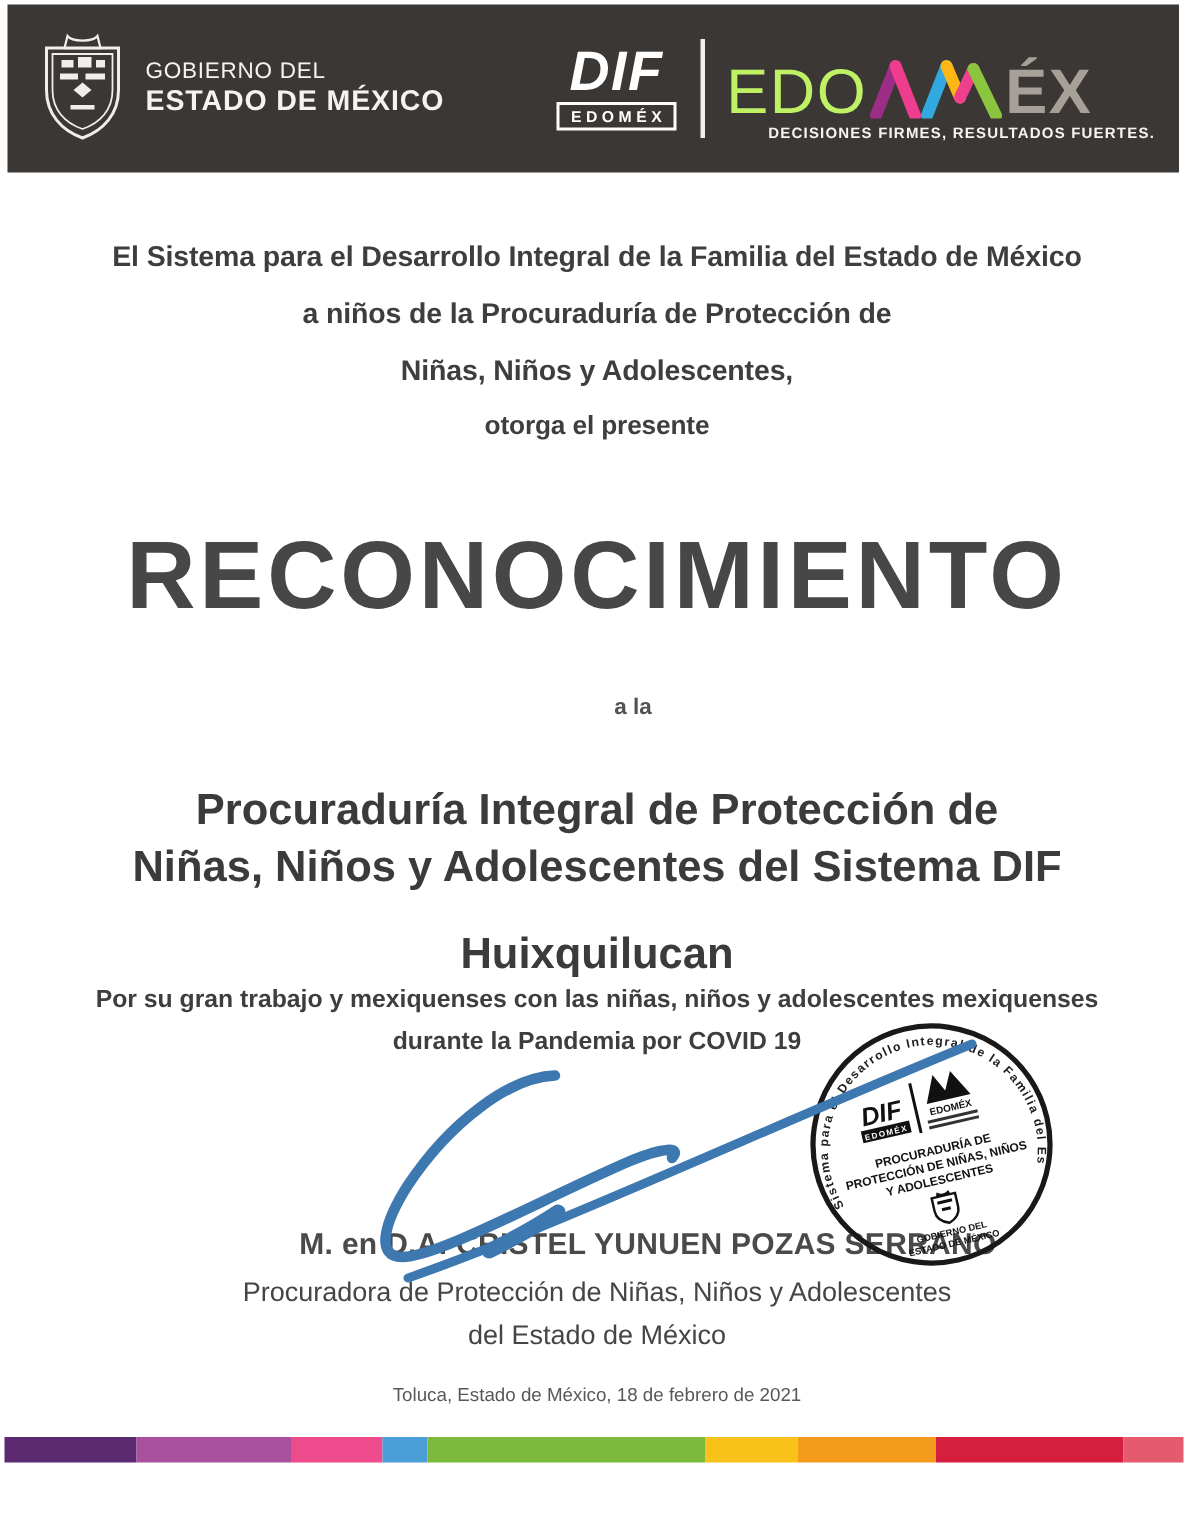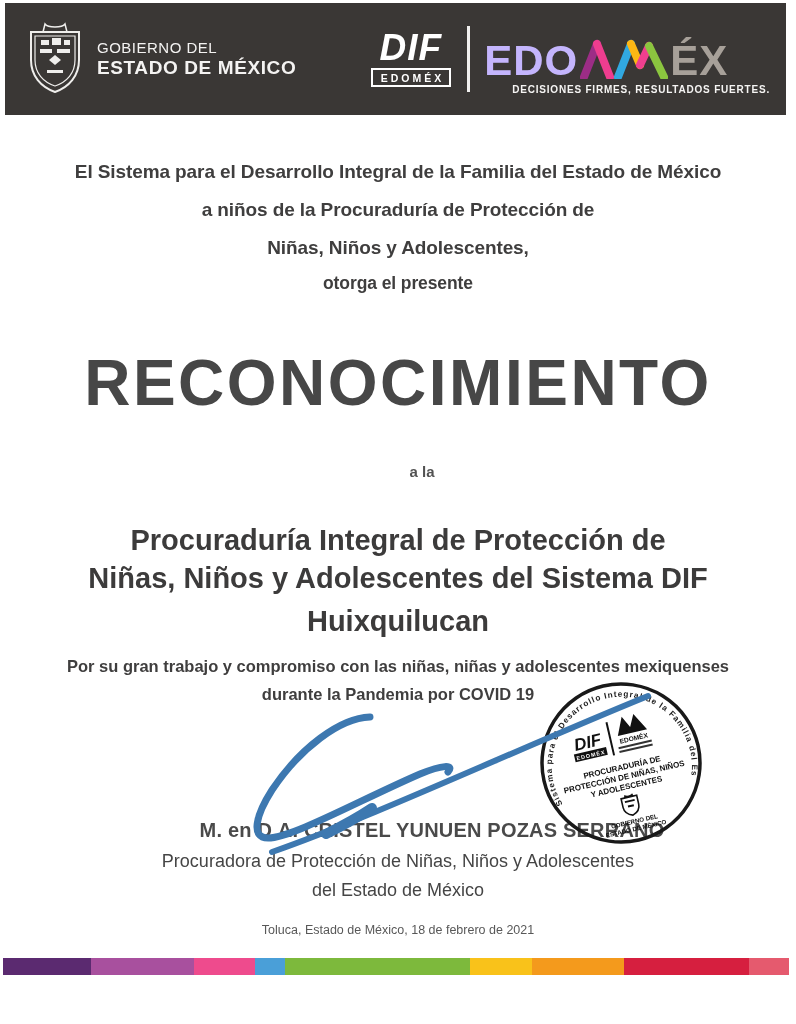--- a/index.html
+++ b/index.html
@@ -18,32 +18,32 @@
   .gob-l1{font-size:15px;letter-spacing:.5px;}
   .gob-l2{font-size:19px;font-weight:bold;letter-spacing:.6px;}
   .logo-right{margin-left:auto;display:flex;align-items:center;}
   .dif-block{text-align:center;}
   .dif-word{font-size:37px;font-weight:800;color:#fff;letter-spacing:1px;line-height:.9;font-style:italic;}
   .dif-box{border:2px solid #fff;color:#fff;font-size:10.5px;font-weight:bold;
     letter-spacing:3px;padding:2px 5px 1px 8px;margin-top:3px;}
   .vsep{width:3px;height:66px;background:#f0efee;margin:0 14px 0 16px;}
   .edomex-block{display:flex;flex-direction:column;}
   .edomex-word{display:flex;align-items:flex-end;line-height:.85;}
-  .edo{font-size:42px;font-weight:700;color:#c4b5fd;letter-spacing:1px;}
+  .edo{font-size:42px;font-weight:400;color:#bef264;letter-spacing:1px;}
   .mex{font-size:42px;font-weight:800;color:#a7a099;letter-spacing:1px;margin-top:20px;}
   .peaks{margin:0 2px -1px 2px;}
   .tagline{font-size:10px;font-weight:bold;color:#f5f4f3;letter-spacing:.8px;margin-top:6px;padding-left:28px;}
   
   .center{position:absolute;left:0;width:100%;text-align:center;}
   .intro{top:153px;font-weight:bold;font-size:19px;line-height:38px;letter-spacing:-0.1px;}
   .intro .l4{font-size:17.5px;margin-top:-3px;}
   .title{top:346px;font-size:64px;font-weight:800;color:#474747;letter-spacing:2.5px;}
   .sal{top:463px;font-size:15px;font-weight:bold;color:#525252;padding-left:24px;}
   .recipient{top:521px;font-size:29px;font-weight:bold;line-height:38px;color:#3c3b3b;}
-  .recipient .l3{margin-top:5px;}
+  .recipient .l3{margin-top:20px;}
   .tribute{top:652px;font-size:16.5px;font-weight:bold;line-height:28px;}
   .name{top:819px;font-size:20px;font-weight:bold;letter-spacing:.2px;padding-left:68px;box-sizing:border-box;color:#4a4a4a;}
   .role{top:847px;font-size:18px;line-height:29px;color:#454545;}
   .dateline{top:923px;font-size:12.5px;color:#585858;}
   
   .stamp{position:absolute;left:536px;top:678px;width:170px;height:170px;transform:rotate(-13deg);}
   
   .sig-layer{position:absolute;left:0;top:0;width:796px;height:1024px;pointer-events:none;}
   
   .stripe{position:absolute;left:3px;right:7px;top:958px;height:17px;display:flex;}
@@ -111,21 +111,21 @@
   <div class="center title">RECONOCIMIENTO</div>
   <div class="center sal">a la</div>
 
   <div class="center recipient">
     <div>Procuraduría Integral de Protección de</div>
     <div>Niñas, Niños y Adolescentes del Sistema DIF</div>
     <div class="l3">Huixquilucan</div>
   </div>
 
   <div class="center tribute">
-    <div>Por su gran trabajo y compromiso con las niñas, niñas y adolescentes mexiquenses</div>
+    <div>Por su gran trabajo y mexiquenses con las niñas, niños y adolescentes mexiquenses</div>
     <div>durante la Pandemia por COVID 19</div>
   </div>
 
   <div class="center name">M. en D.A. CRISTEL YUNUEN POZAS SERRANO</div>
   <div class="center role">
     <div>Procuradora de Protección de Niñas, Niños y Adolescentes</div>
     <div>del Estado de México</div>
   </div>
 
   <svg class="stamp" viewBox="0 0 170 170">

